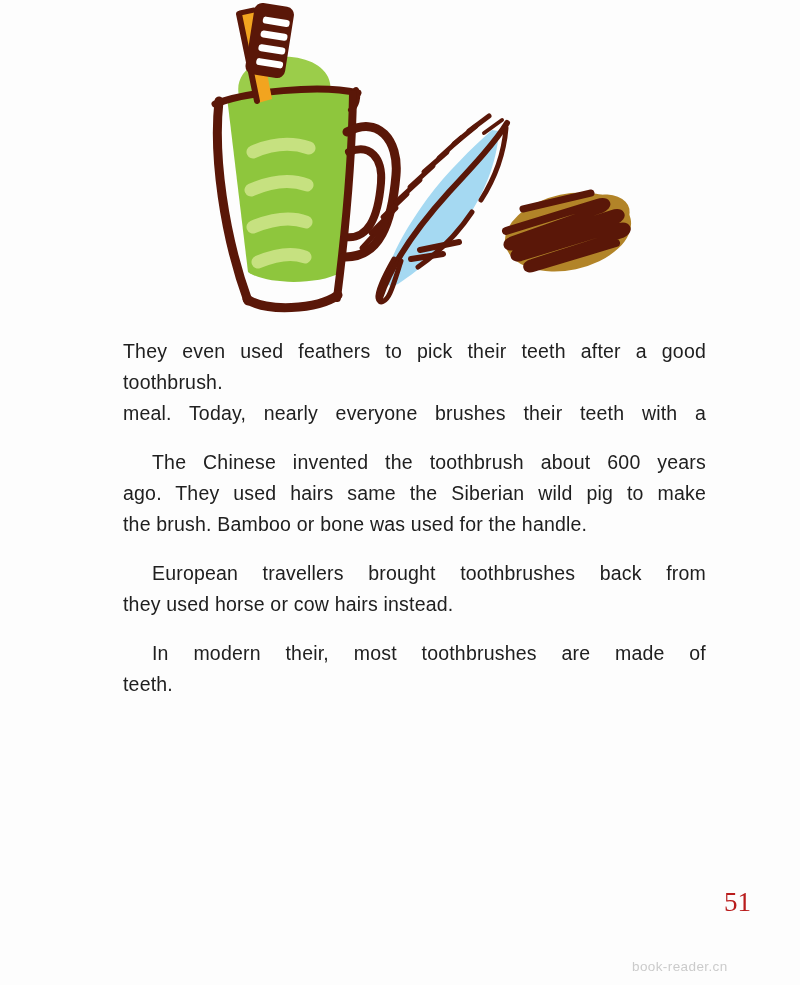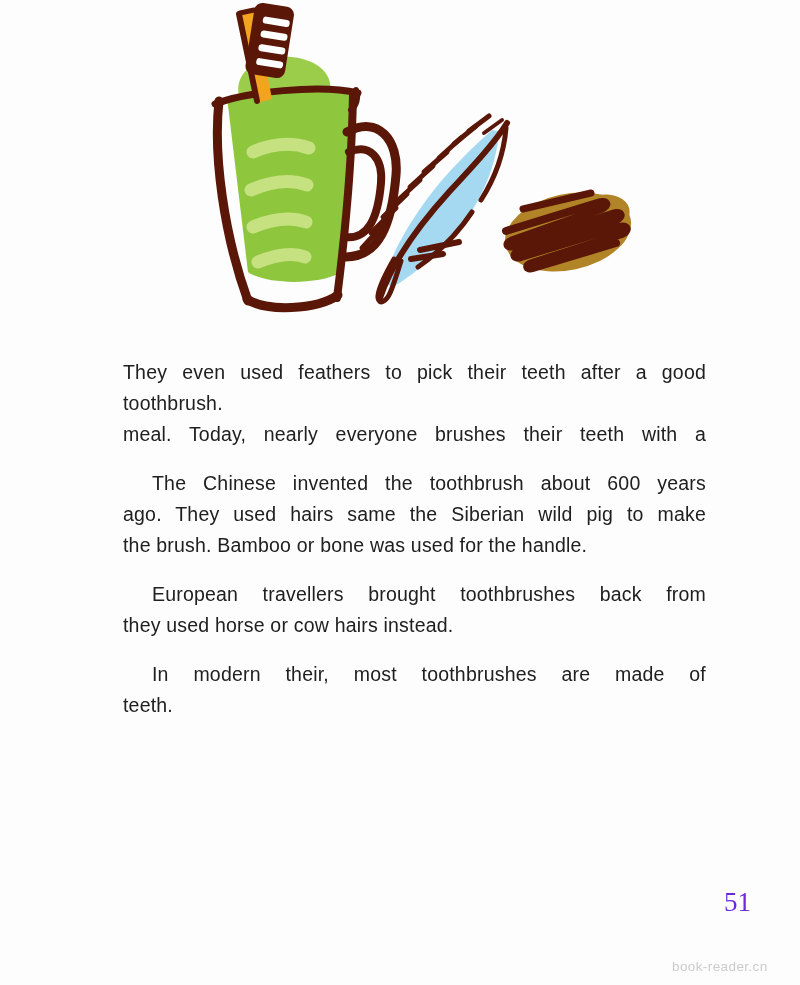--- a/index.html
+++ b/index.html
@@ -14,51 +14,49 @@
   #illustration {
     position: absolute;
     left: 0; top: 0;
     width: 800px; height: 330px;
   }
   #article {
     position: absolute;
     left: 123px;
     top: 336px;
     width: 583px;
-    margin-top: 21px;
   }
   .paragraph { margin: 0 0 18px 0; }
   .line {
     font-size: 19.5px;
     line-height: 31px;
     letter-spacing: 0.2px;
     color: var(--text-black, #202020);
     text-align: justify;
     text-align-last: justify;
     white-space: normal;
   }
   .line.last { text-align-last: left; }
   .line.indent { text-indent: 29px; }
   #page-number {
     position: absolute;
     left: 724px;
     top: 889px;
     font-family: "Liberation Serif", serif;
     font-size: 27px;
     line-height: 27px;
-    color: #6d28d9;
+    color: #b91c1c;
   }
   #watermark {
     position: absolute;
     left: 632px;
     top: 959px;
     font-size: 13.5px;
     letter-spacing: 0.4px;
     color: var(--watermark-gray, #cbcbcb);
-    margin-left: 40px;
   }
 </style>
 </head>
 <body>
 
 <div id="page">
 
   <svg id="illustration" viewBox="0 0 800 330" xmlns="http://www.w3.org/2000/svg">
 
     <g>

